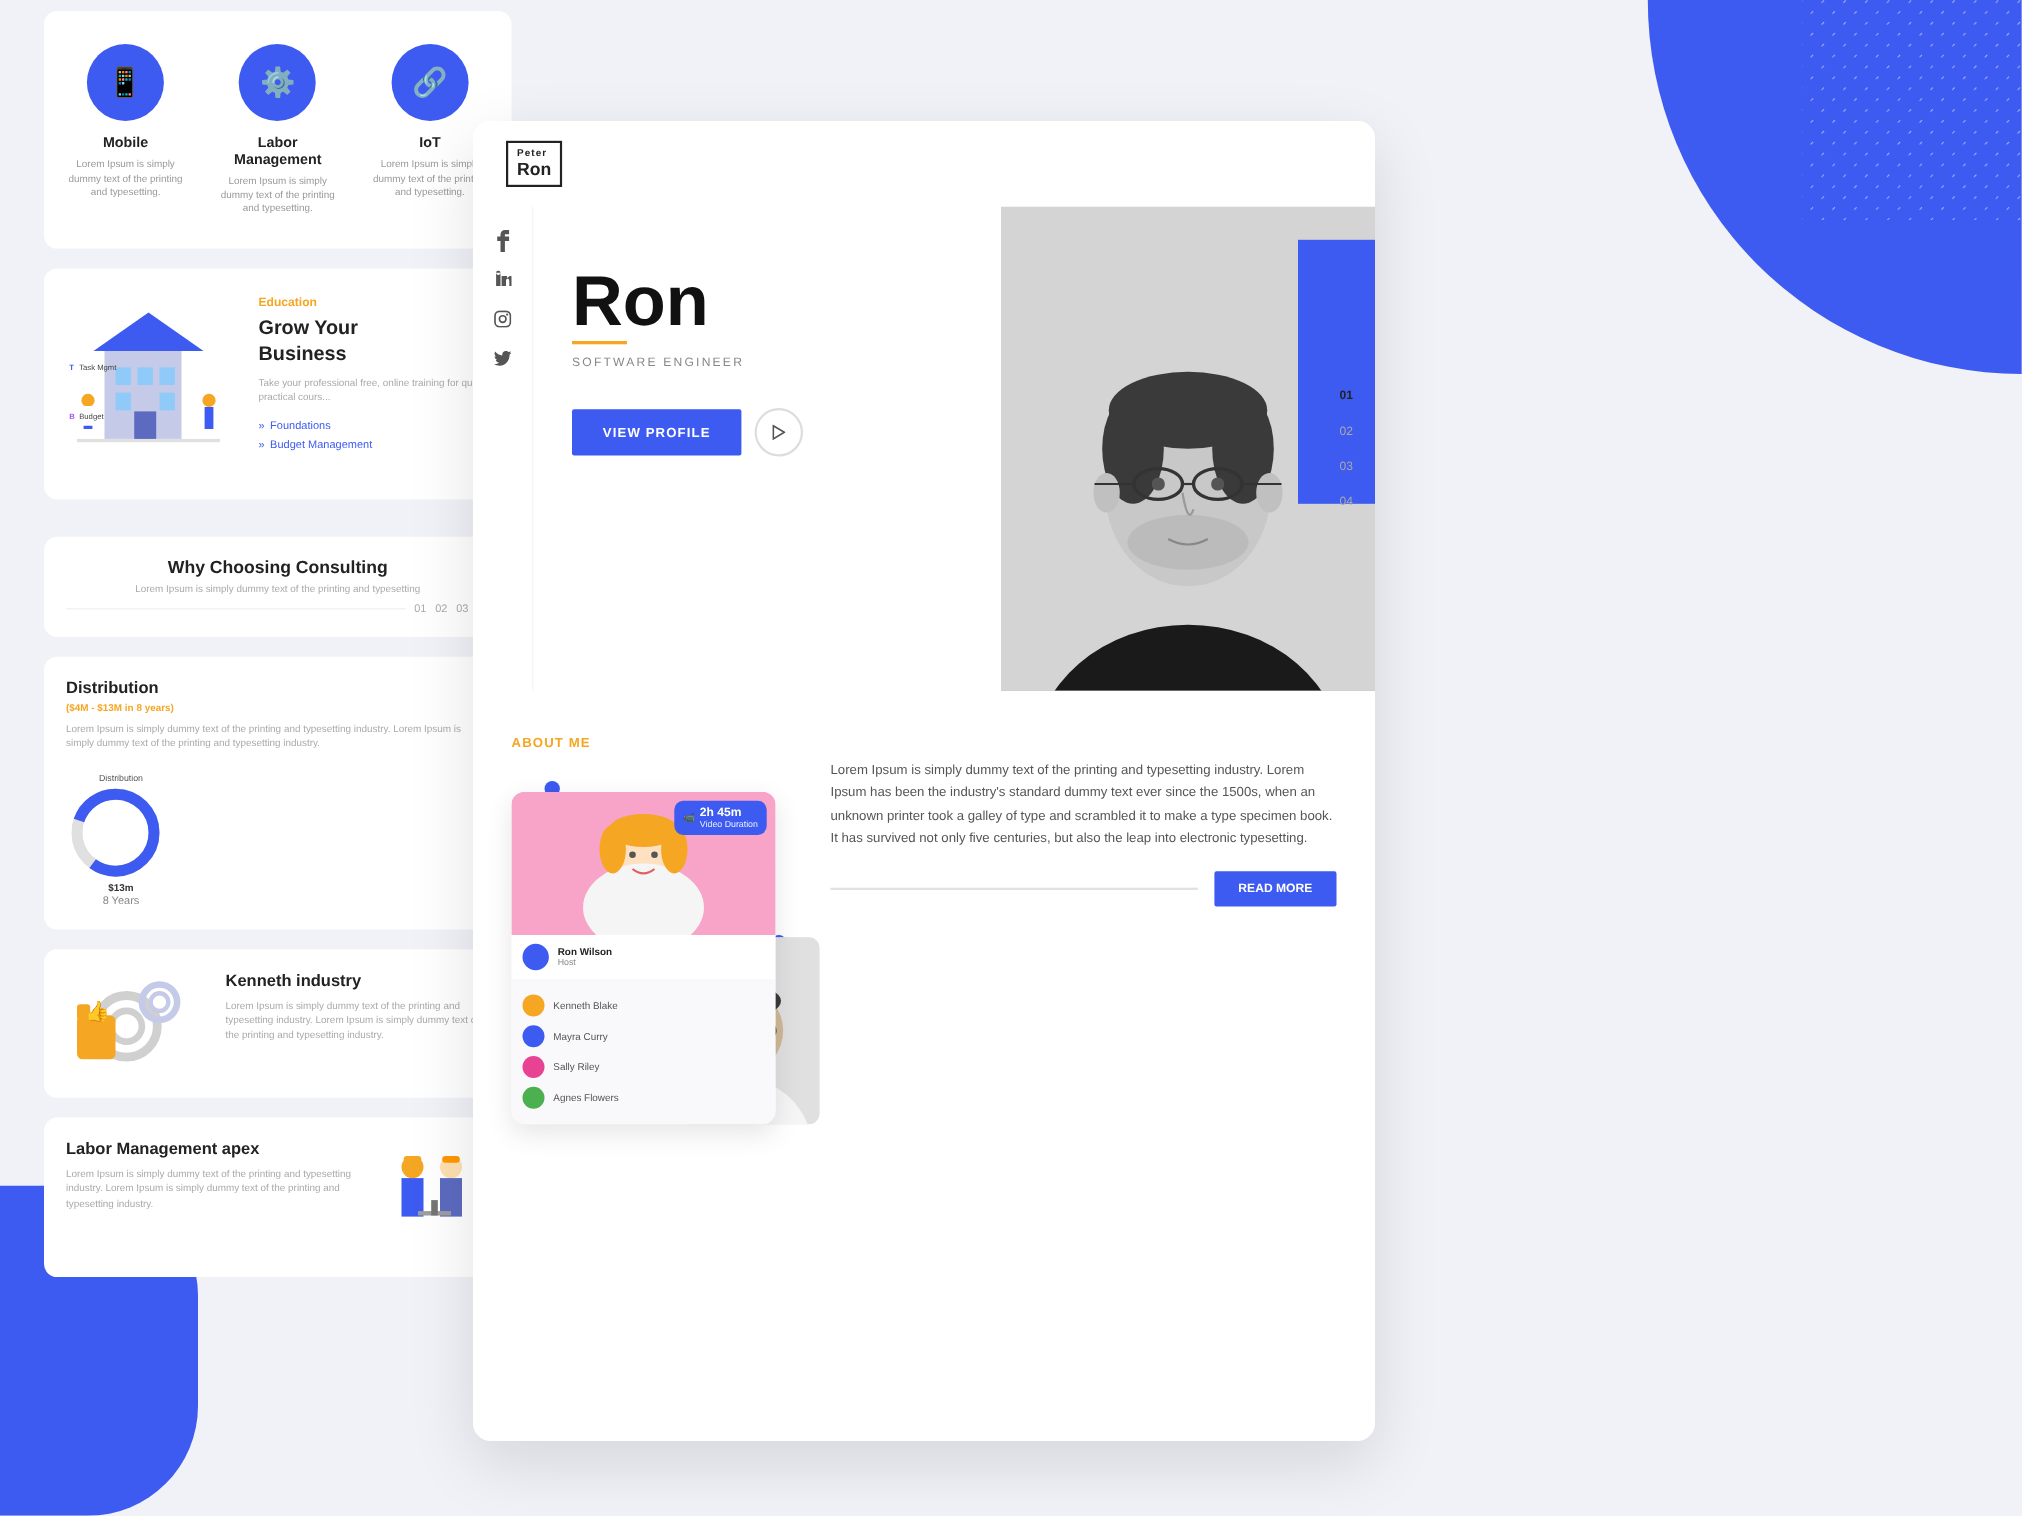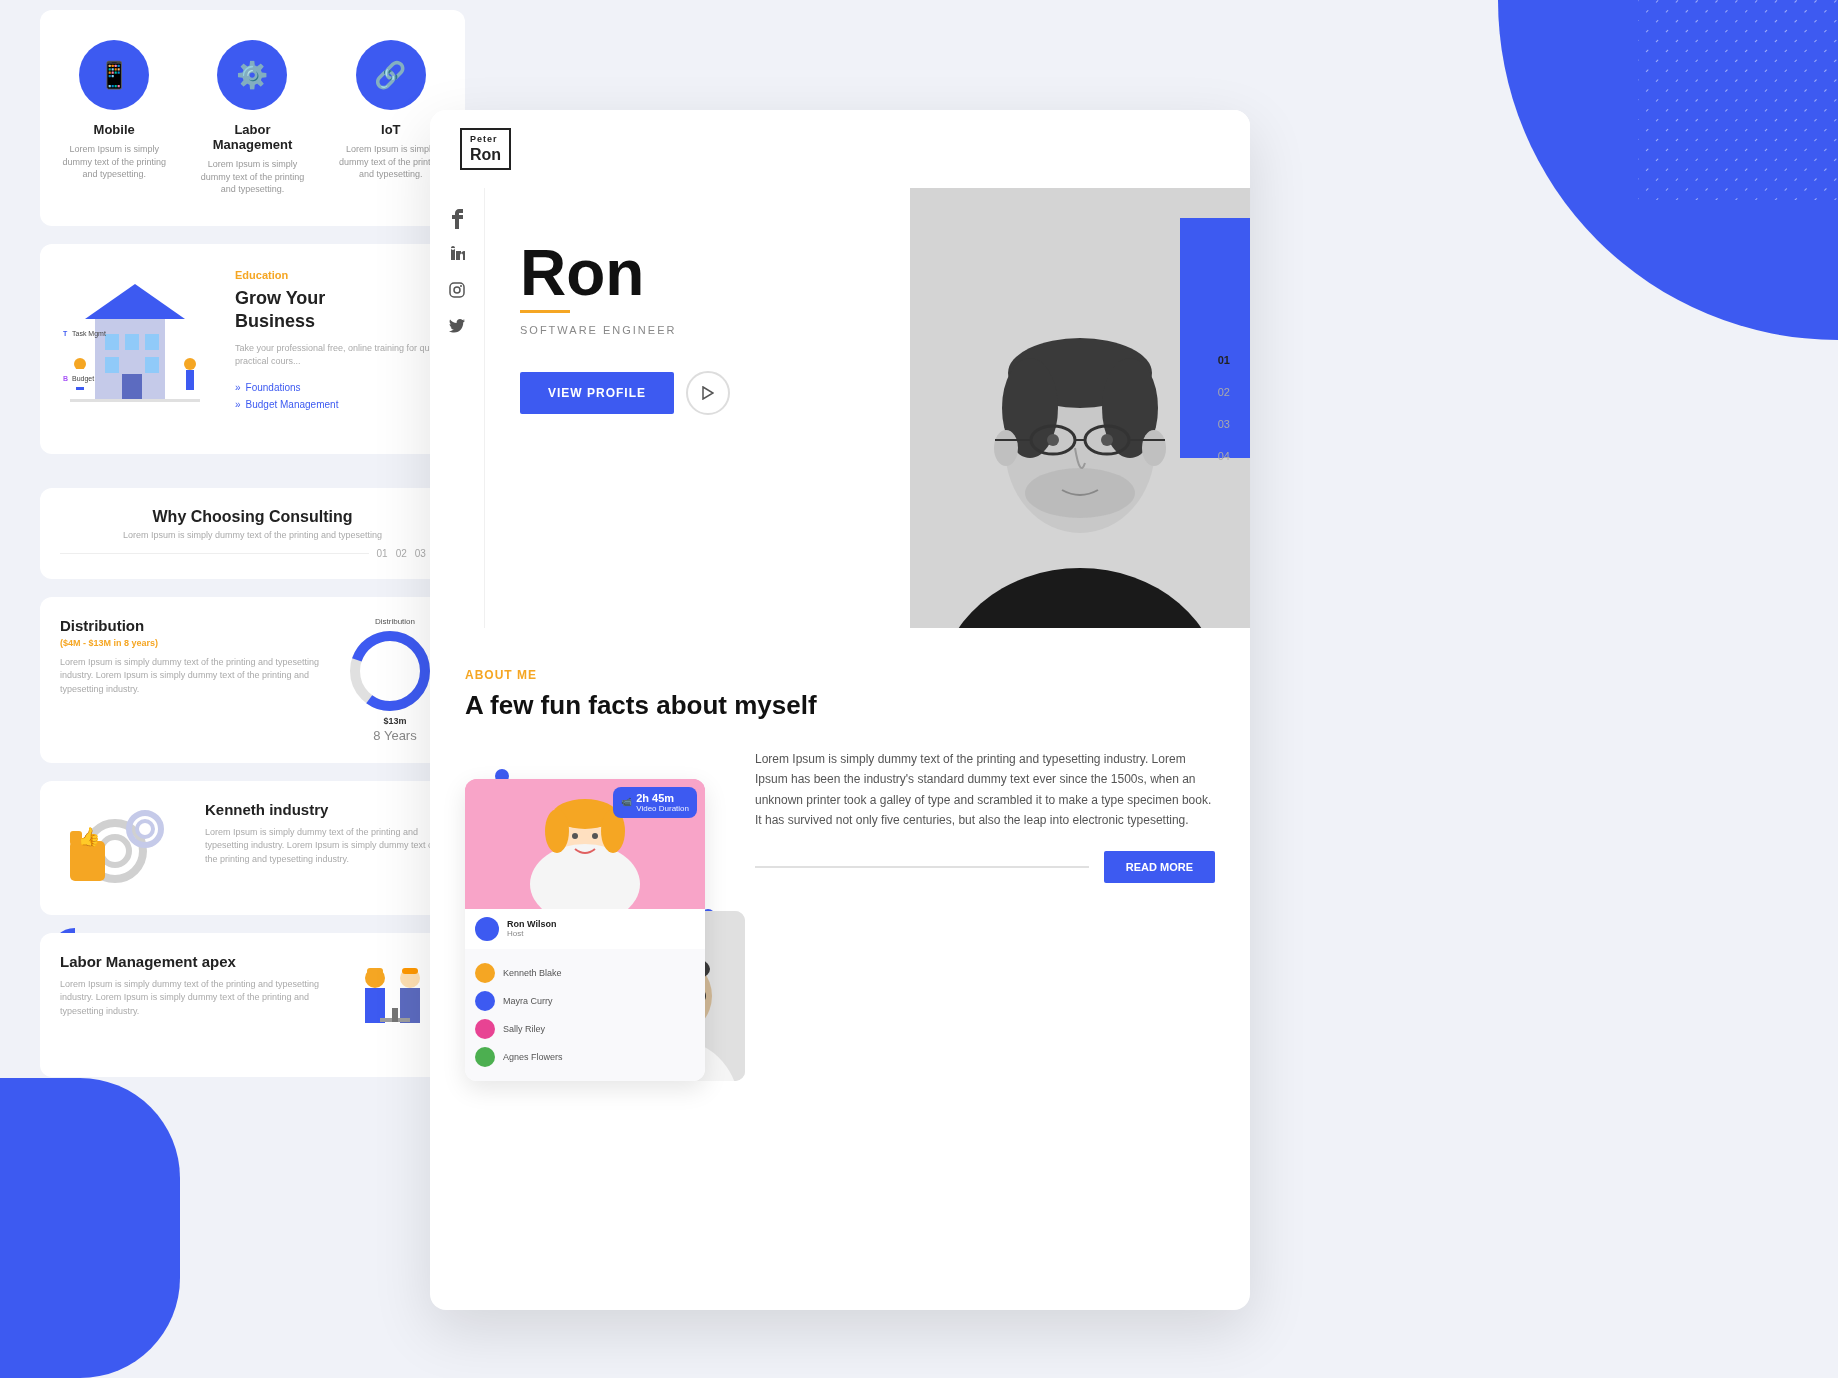--- a/index.html
+++ b/index.html
@@ -156,20 +156,21 @@
 
     
     .distrib-section {
       background: white;
       border-radius: 12px;
       padding: 20px;
       margin-top: 18px;
       display: flex;
       gap: 20px;
       align-items: flex-start;
+      flex-direction: column;
     }
     .distrib-content { flex: 1; }
     .distrib-title { font-size: 15px; font-weight: 700; color: #222; margin-bottom: 4px; }
     .distrib-sub { font-size: 9px; color: #f5a623; font-weight: 600; margin-bottom: 8px; }
     .distrib-desc { font-size: 9px; color: #aaa; line-height: 1.5; }
     .distrib-chart {
       width: 100px;
       position: relative;
       text-align: center;
     }
@@ -631,21 +632,21 @@
     </div>
     <div class="distrib-chart">
       <div class="distrib-label">Distribution</div>
       <svg class="donut-svg" width="90" height="90" viewBox="0 0 90 90">
         <circle cx="45" cy="45" r="35" fill="none" stroke="#e0e0e0" stroke-width="10"></circle>
         <circle cx="45" cy="45" r="35" fill="none" stroke="#3d5af1" stroke-width="10" stroke-dasharray="176 44" stroke-dashoffset="44" transform="rotate(-90 45 45)"></circle>
         <text x="45" y="40" text-anchor="middle" font-size="10" font-weight="bold" fill="#333"></text>
         <text x="45" y="52" text-anchor="middle" font-size="9" fill="#666"></text>
       </svg>
       <div style="font-size:9px;color:#333;font-weight:700">$13m</div>
-      <div style="font-size:13px;color:#888;margin-top:2px">8 Years</div>
+      <div style="font-size:10px;color:#888;margin-top:2px">8 Years</div>
     </div>
   </div>
 
   <div class="service-section">
     <div class="service-illustration">
       <svg width="120" height="90" viewBox="0 0 120 90" xmlns="http://www.w3.org/2000/svg">
 
         <circle cx="55" cy="50" r="28" fill="none" stroke="#d0d0d0" stroke-width="8"></circle>
         <circle cx="55" cy="50" r="14" fill="white" stroke="#d0d0d0" stroke-width="6"></circle>
 
@@ -785,21 +786,20 @@
         </svg>
       </div>
 
       <div class="blue-rect-hero"></div>
     </div>
 
   </div>
 
   <div class="about-section">
     <div class="about-label">ABOUT ME</div>
-    <div class="about-title">A few fun facts about myself</div>
 
     <div class="about-content">
 
       <div class="about-visual">
 
         <div class="deco-dots-blue"></div>
         <div class="deco-dots-blue2"></div>
 
         <svg width="70" height="70" style="position:absolute;top:40px;left:5px;z-index:1" viewBox="0 0 70 70">
           <path d="M 60 35 A 25 25 0 0 0 35 10" stroke="#ccc" stroke-width="2" stroke-dasharray="5,5" fill="none"></path>

